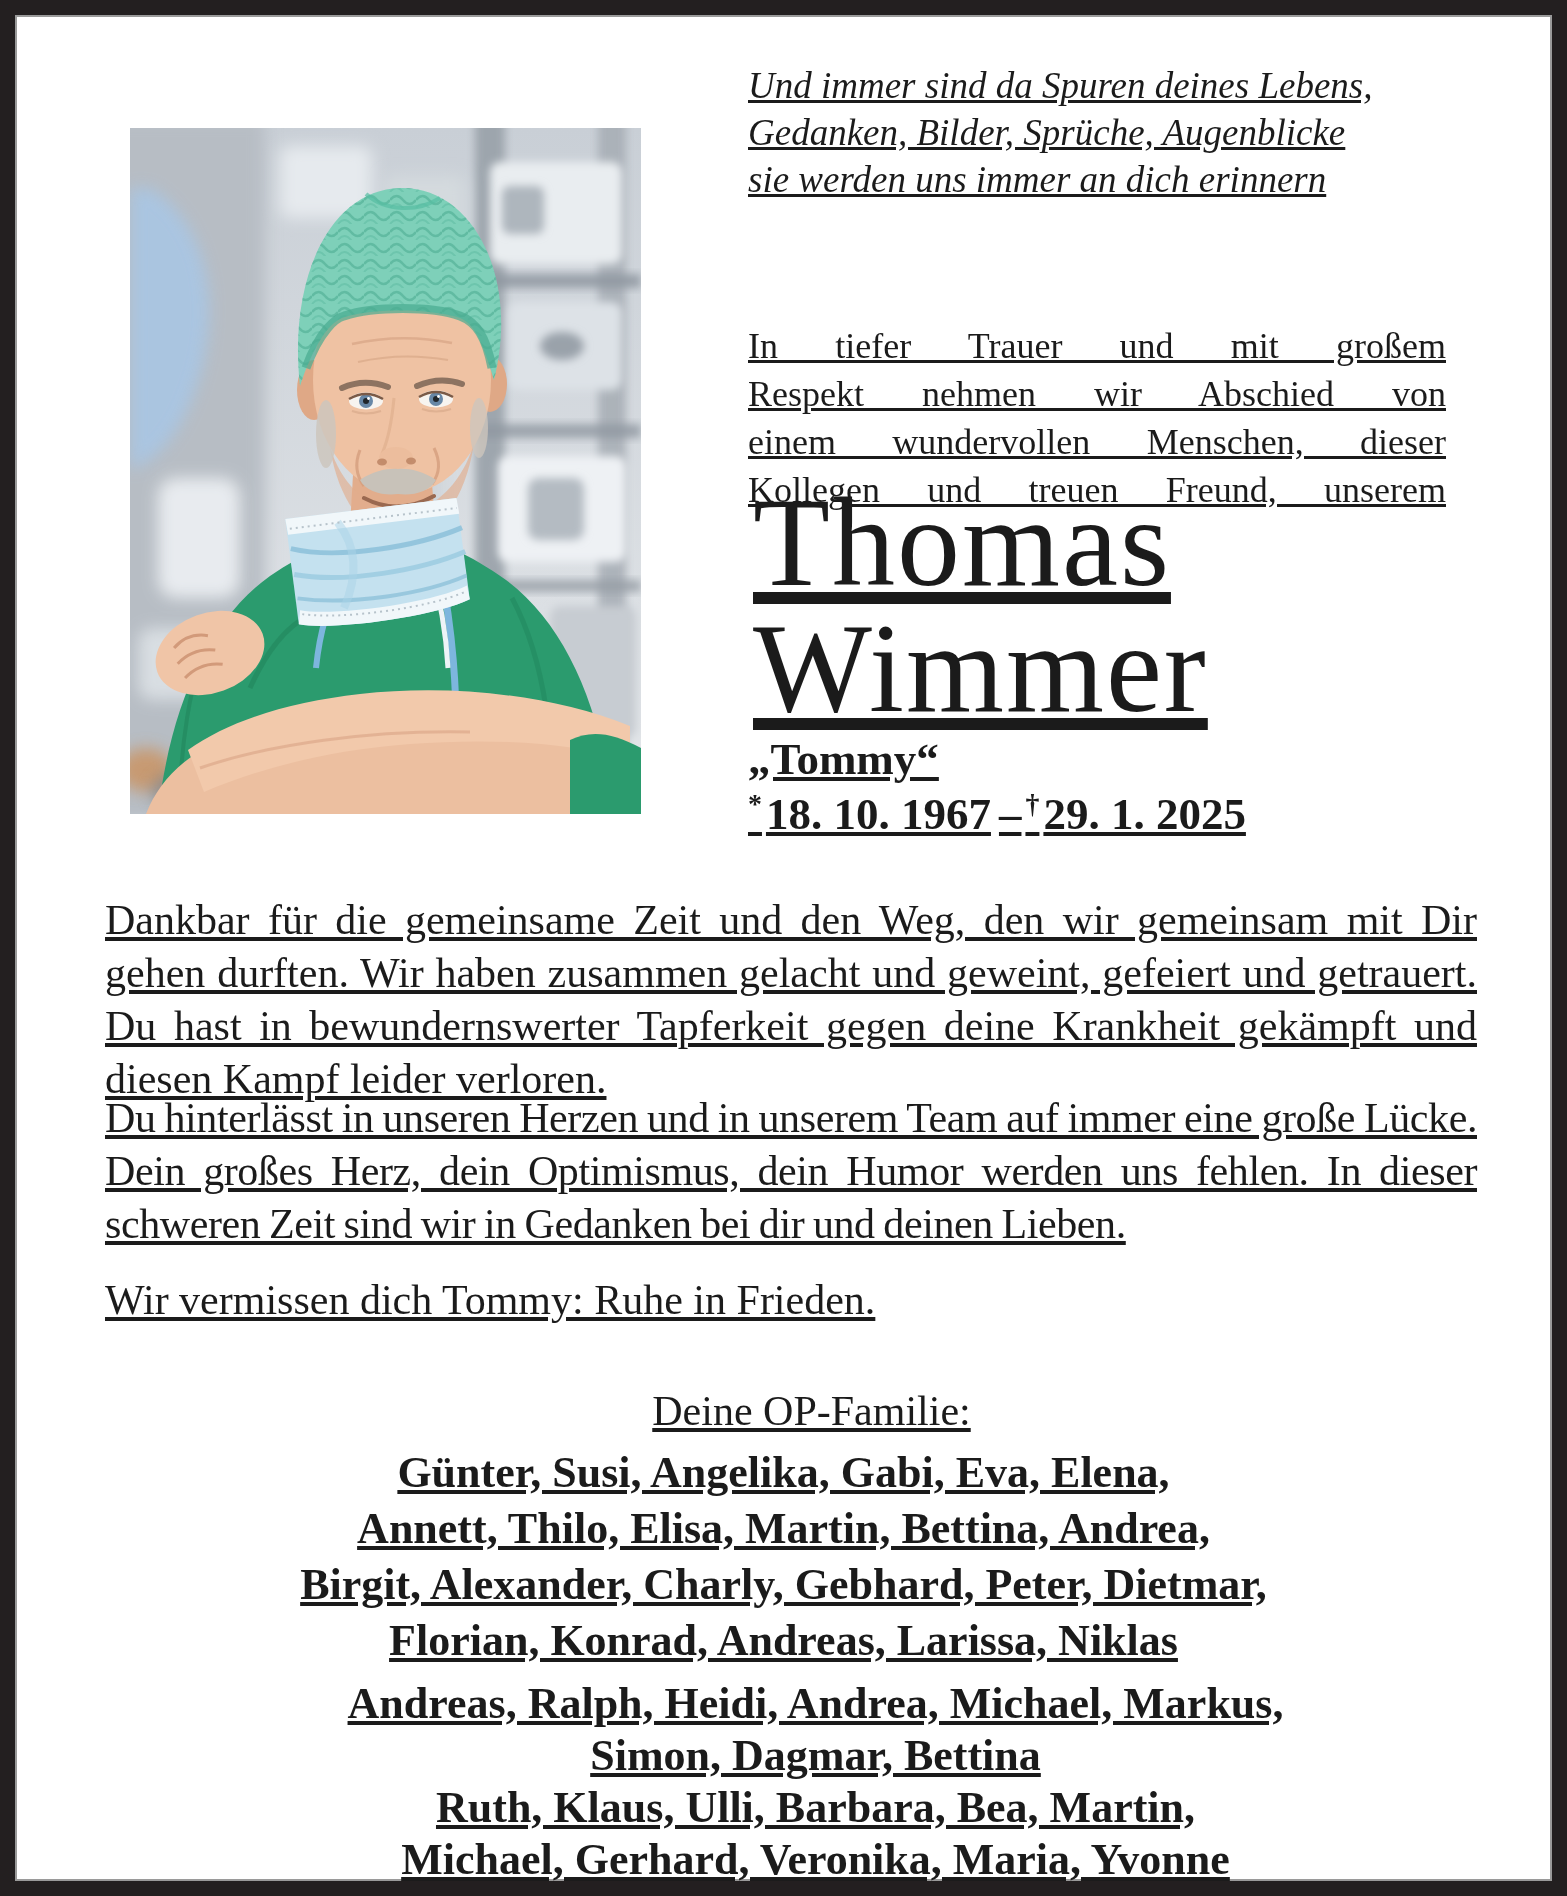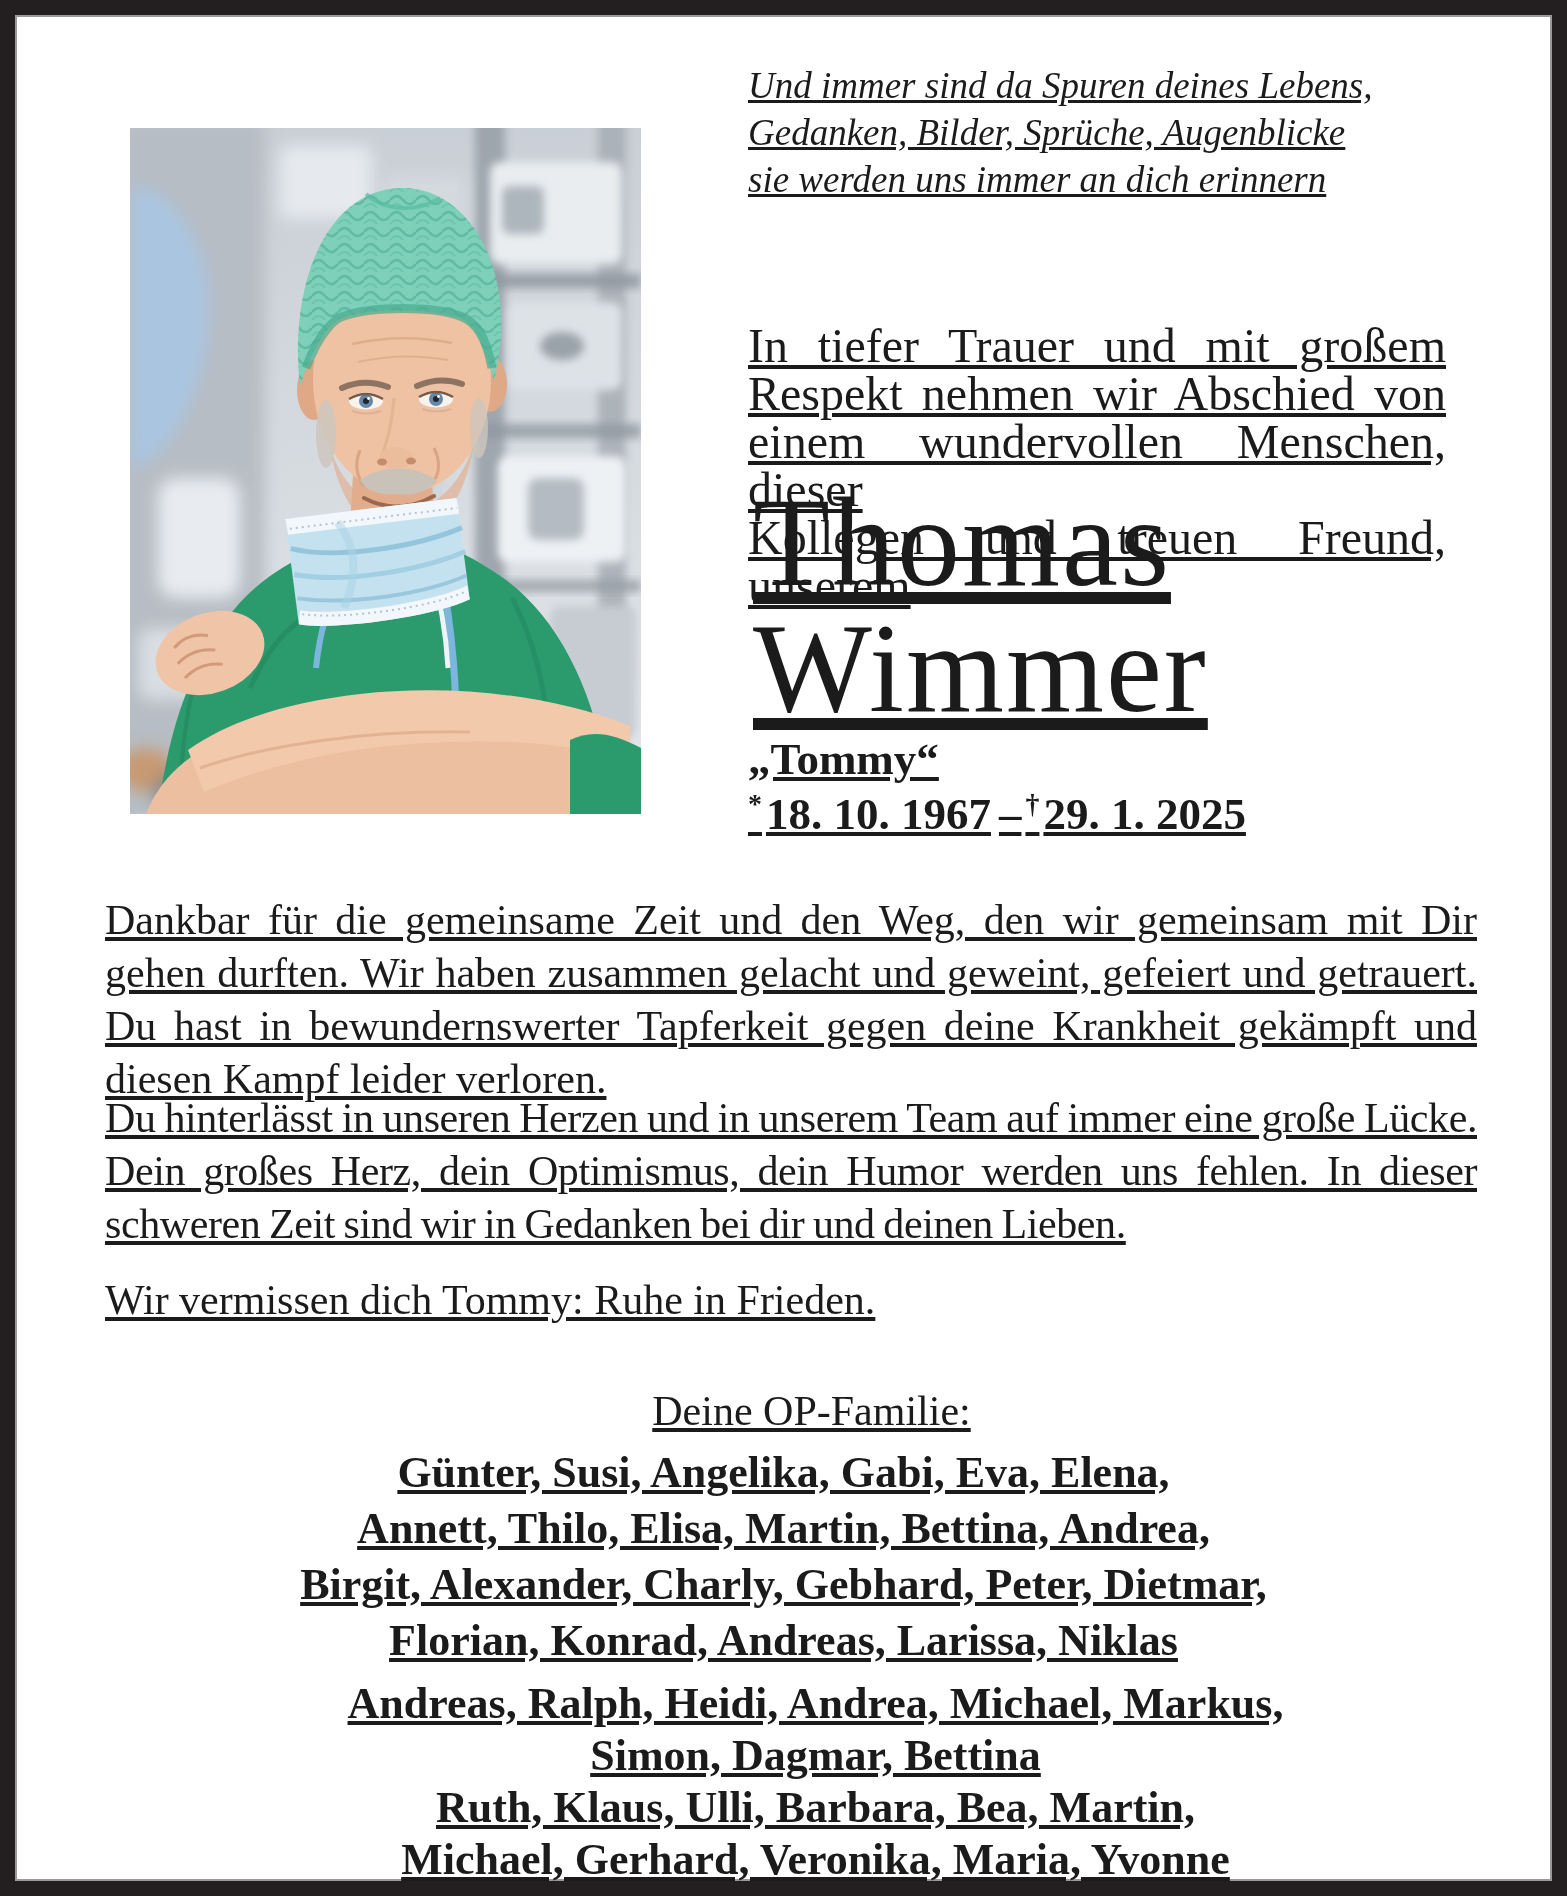--- a/index.html
+++ b/index.html
@@ -25,21 +25,21 @@
   .photo{
     position:absolute;left:115px;top:113px;width:511px;height:686px;
     margin:0;overflow:hidden;background:#d7dbe0;
   }
   .photo svg{display:block;width:511px;height:686px;}
 
   
   .verse{left:733px;top:47px;width:706px;font-style:italic;font-size:37px;line-height:47px;}
 
   
-  .intro{left:733px;top:307px;width:698px;font-size:48px;line-height:48px;}
+  .intro{left:733px;top:307px;width:698px;font-size:36px;line-height:48px;}
   .intro .jline{text-align:justify;text-align-last:justify;}
 
   
   .name{left:733px;top:460px;width:720px;font-size:126px;line-height:126px;letter-spacing:2px;font-weight:400;margin:5px;}
   .nickname{left:733px;top:718px;font-size:45px;font-weight:700;}
   .dates{left:733px;top:773px;font-size:45px;font-weight:700;white-space:nowrap;}
   .dates .sym{font-size:62%;font-weight:700;vertical-align:super;margin-right:4px;}
   .dates .dash{margin:0 4px 0 8px;}
 
   

